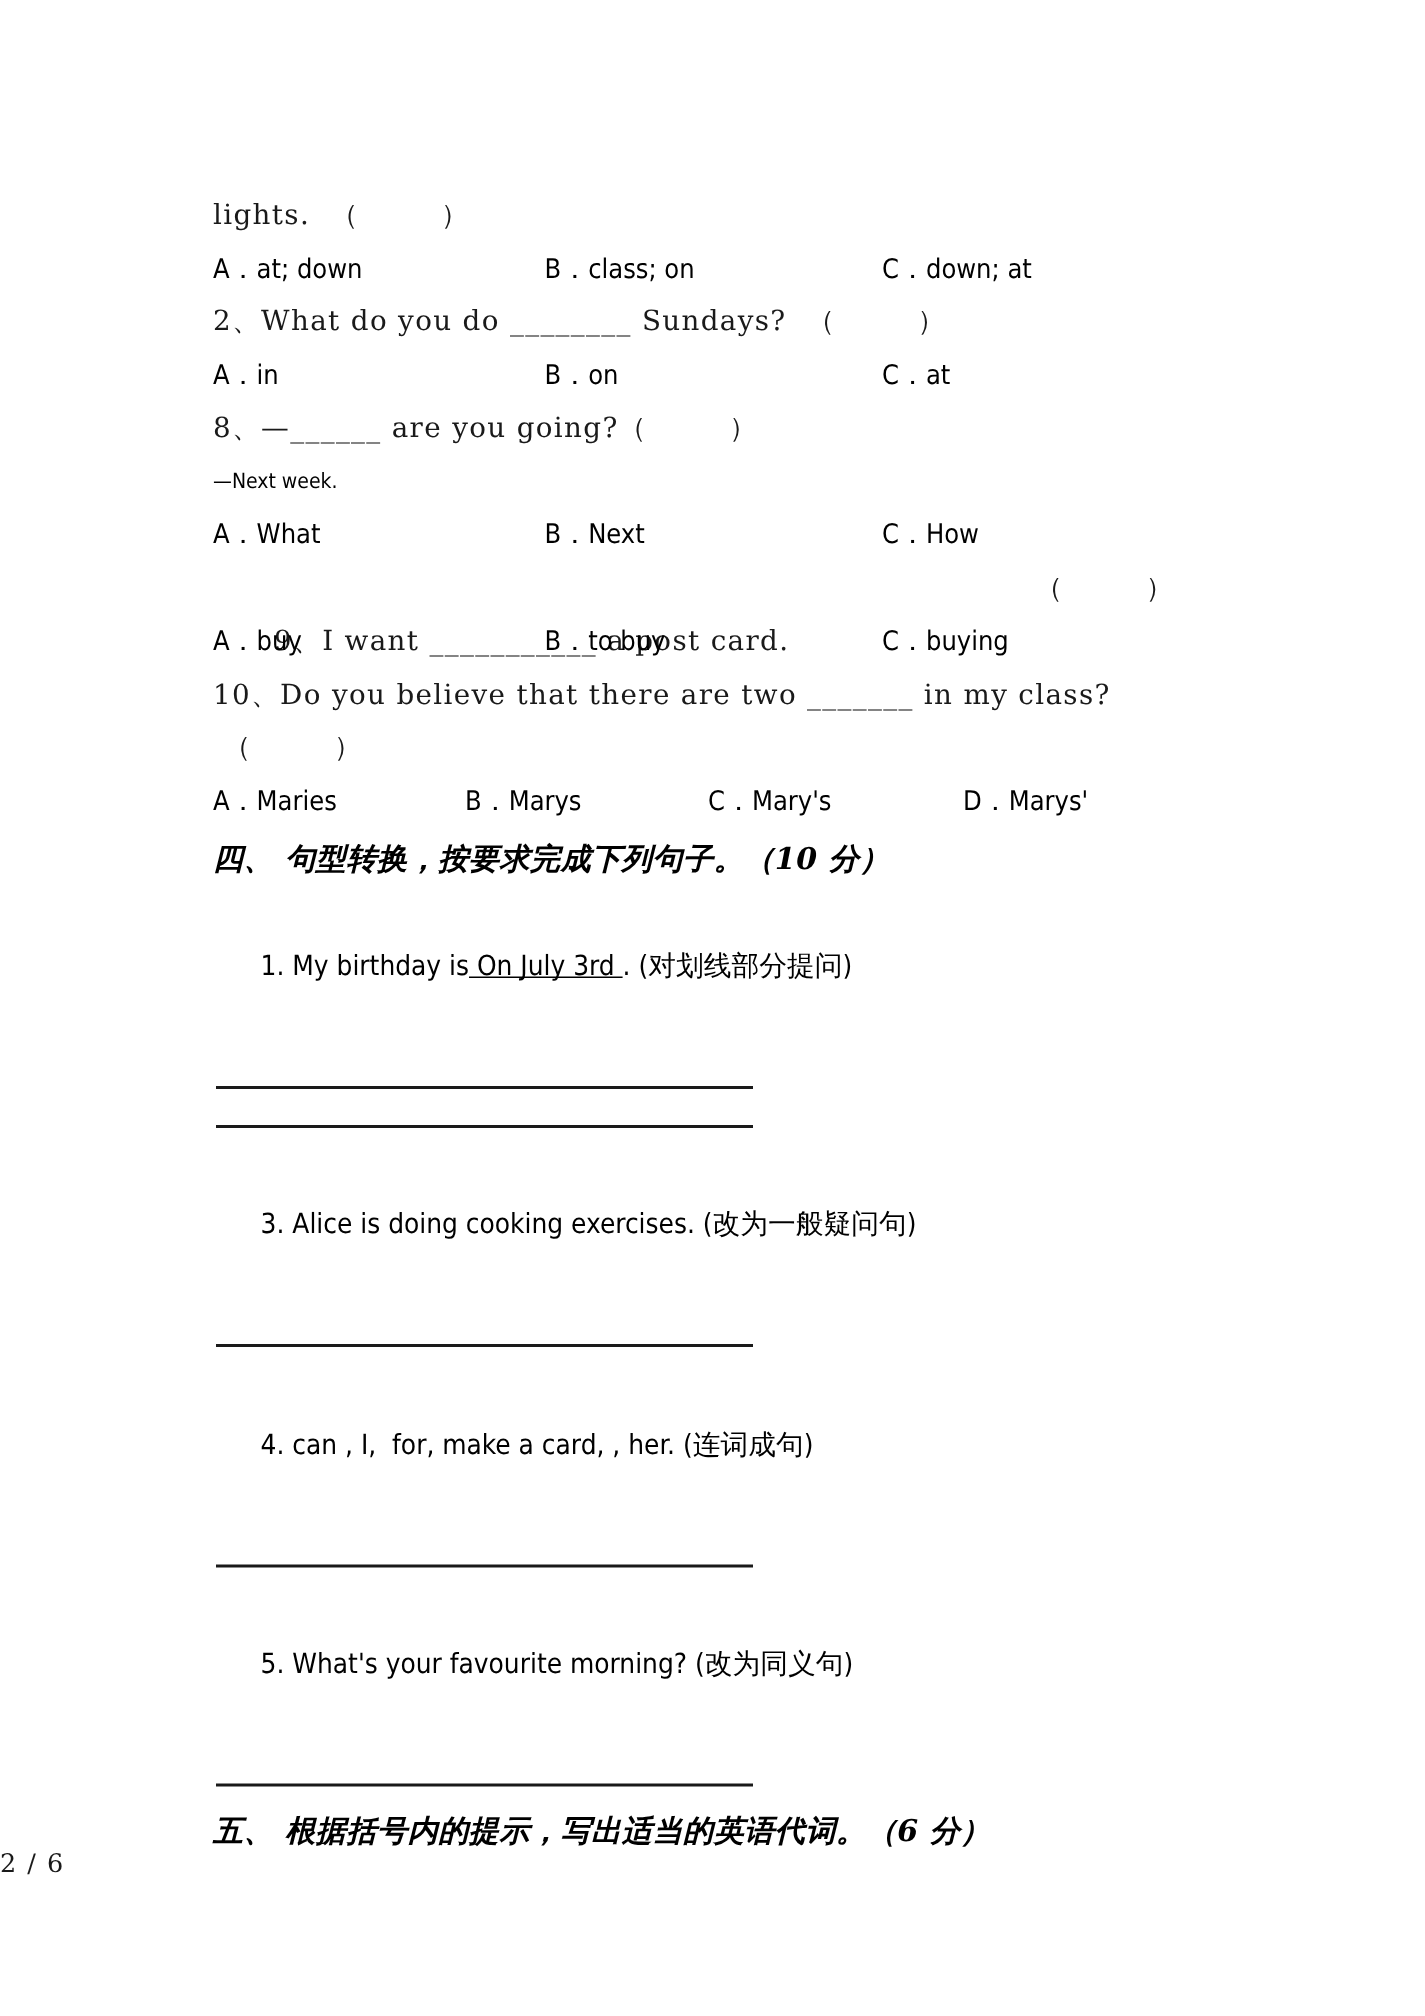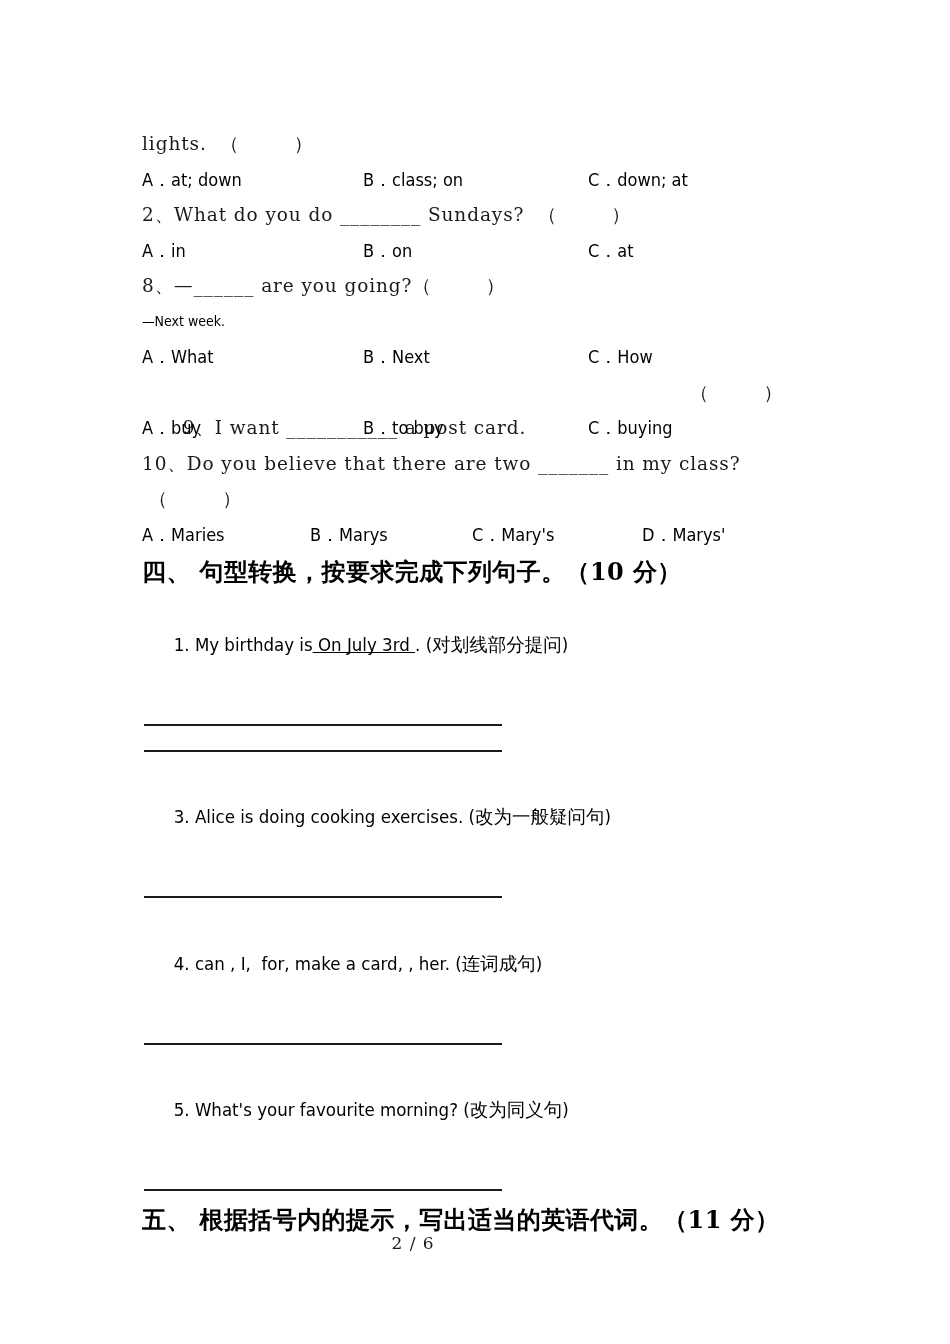--- a/index.html
+++ b/index.html
@@ -83,25 +83,26 @@
   .stem-row .brackets {
     position: absolute;
     left: 548px;
     top: 0;
   }
 
   
   .section-head {
     font-family: "DejaVu Serif", "Liberation Serif", serif;
     font-weight: bold;
-    font-size: 24px;
+    font-size: 20px;
     line-height: 36px;
     letter-spacing: 0.4px;
     white-space: pre;
     margin-top: 2px;
+    font-style: italic;
   }
 
   
   .item {
     font-family: "DejaVu Sans Condensed", "DejaVu Sans", "Liberation Sans", sans-serif;
     font-size: 18.5px;
     line-height: 36.5px;
     white-space: pre-wrap;
   }
   .item .u {
@@ -116,21 +117,21 @@
     border-bottom: 2px solid #1a1a1a;
     margin: 24px 0 11px 2px;
   }
 
   
   .footer {
     position: absolute;
     left: 0;
     top: 1233px;
     width: 826px;
-    text-align: center;
+    text-align: left;
     font-family: "DejaVu Serif", "Liberation Serif", serif;
     font-size: 17px;
     letter-spacing: 1px;
     color: #1a1a1a;
   }
 </style>
 </head>
 <body>
 
 <div class="page">
@@ -195,20 +196,20 @@
     <div class="item">
       <span>4. </span><span>can , I,  for, make a card, , her. (连词成句)</span>
     </div>
     <div class="answer-rule"></div>
 
     <div class="item">
       <span>5. </span><span>What's your favourite morning? (改为同义句)</span>
     </div>
     <div class="answer-rule"></div>
 
-    <div class="section-head">五、 根据括号内的提示，写出适当的英语代词。（11 分）</div>
+    <div class="section-head">五、 根据括号内的提示，写出适当的英语代词。（6 分）</div>
 
     <div class="item"></div>
 
   </div>
 
   <div class="footer">2 / 6</div>
 </div>
 
 </body></html>

